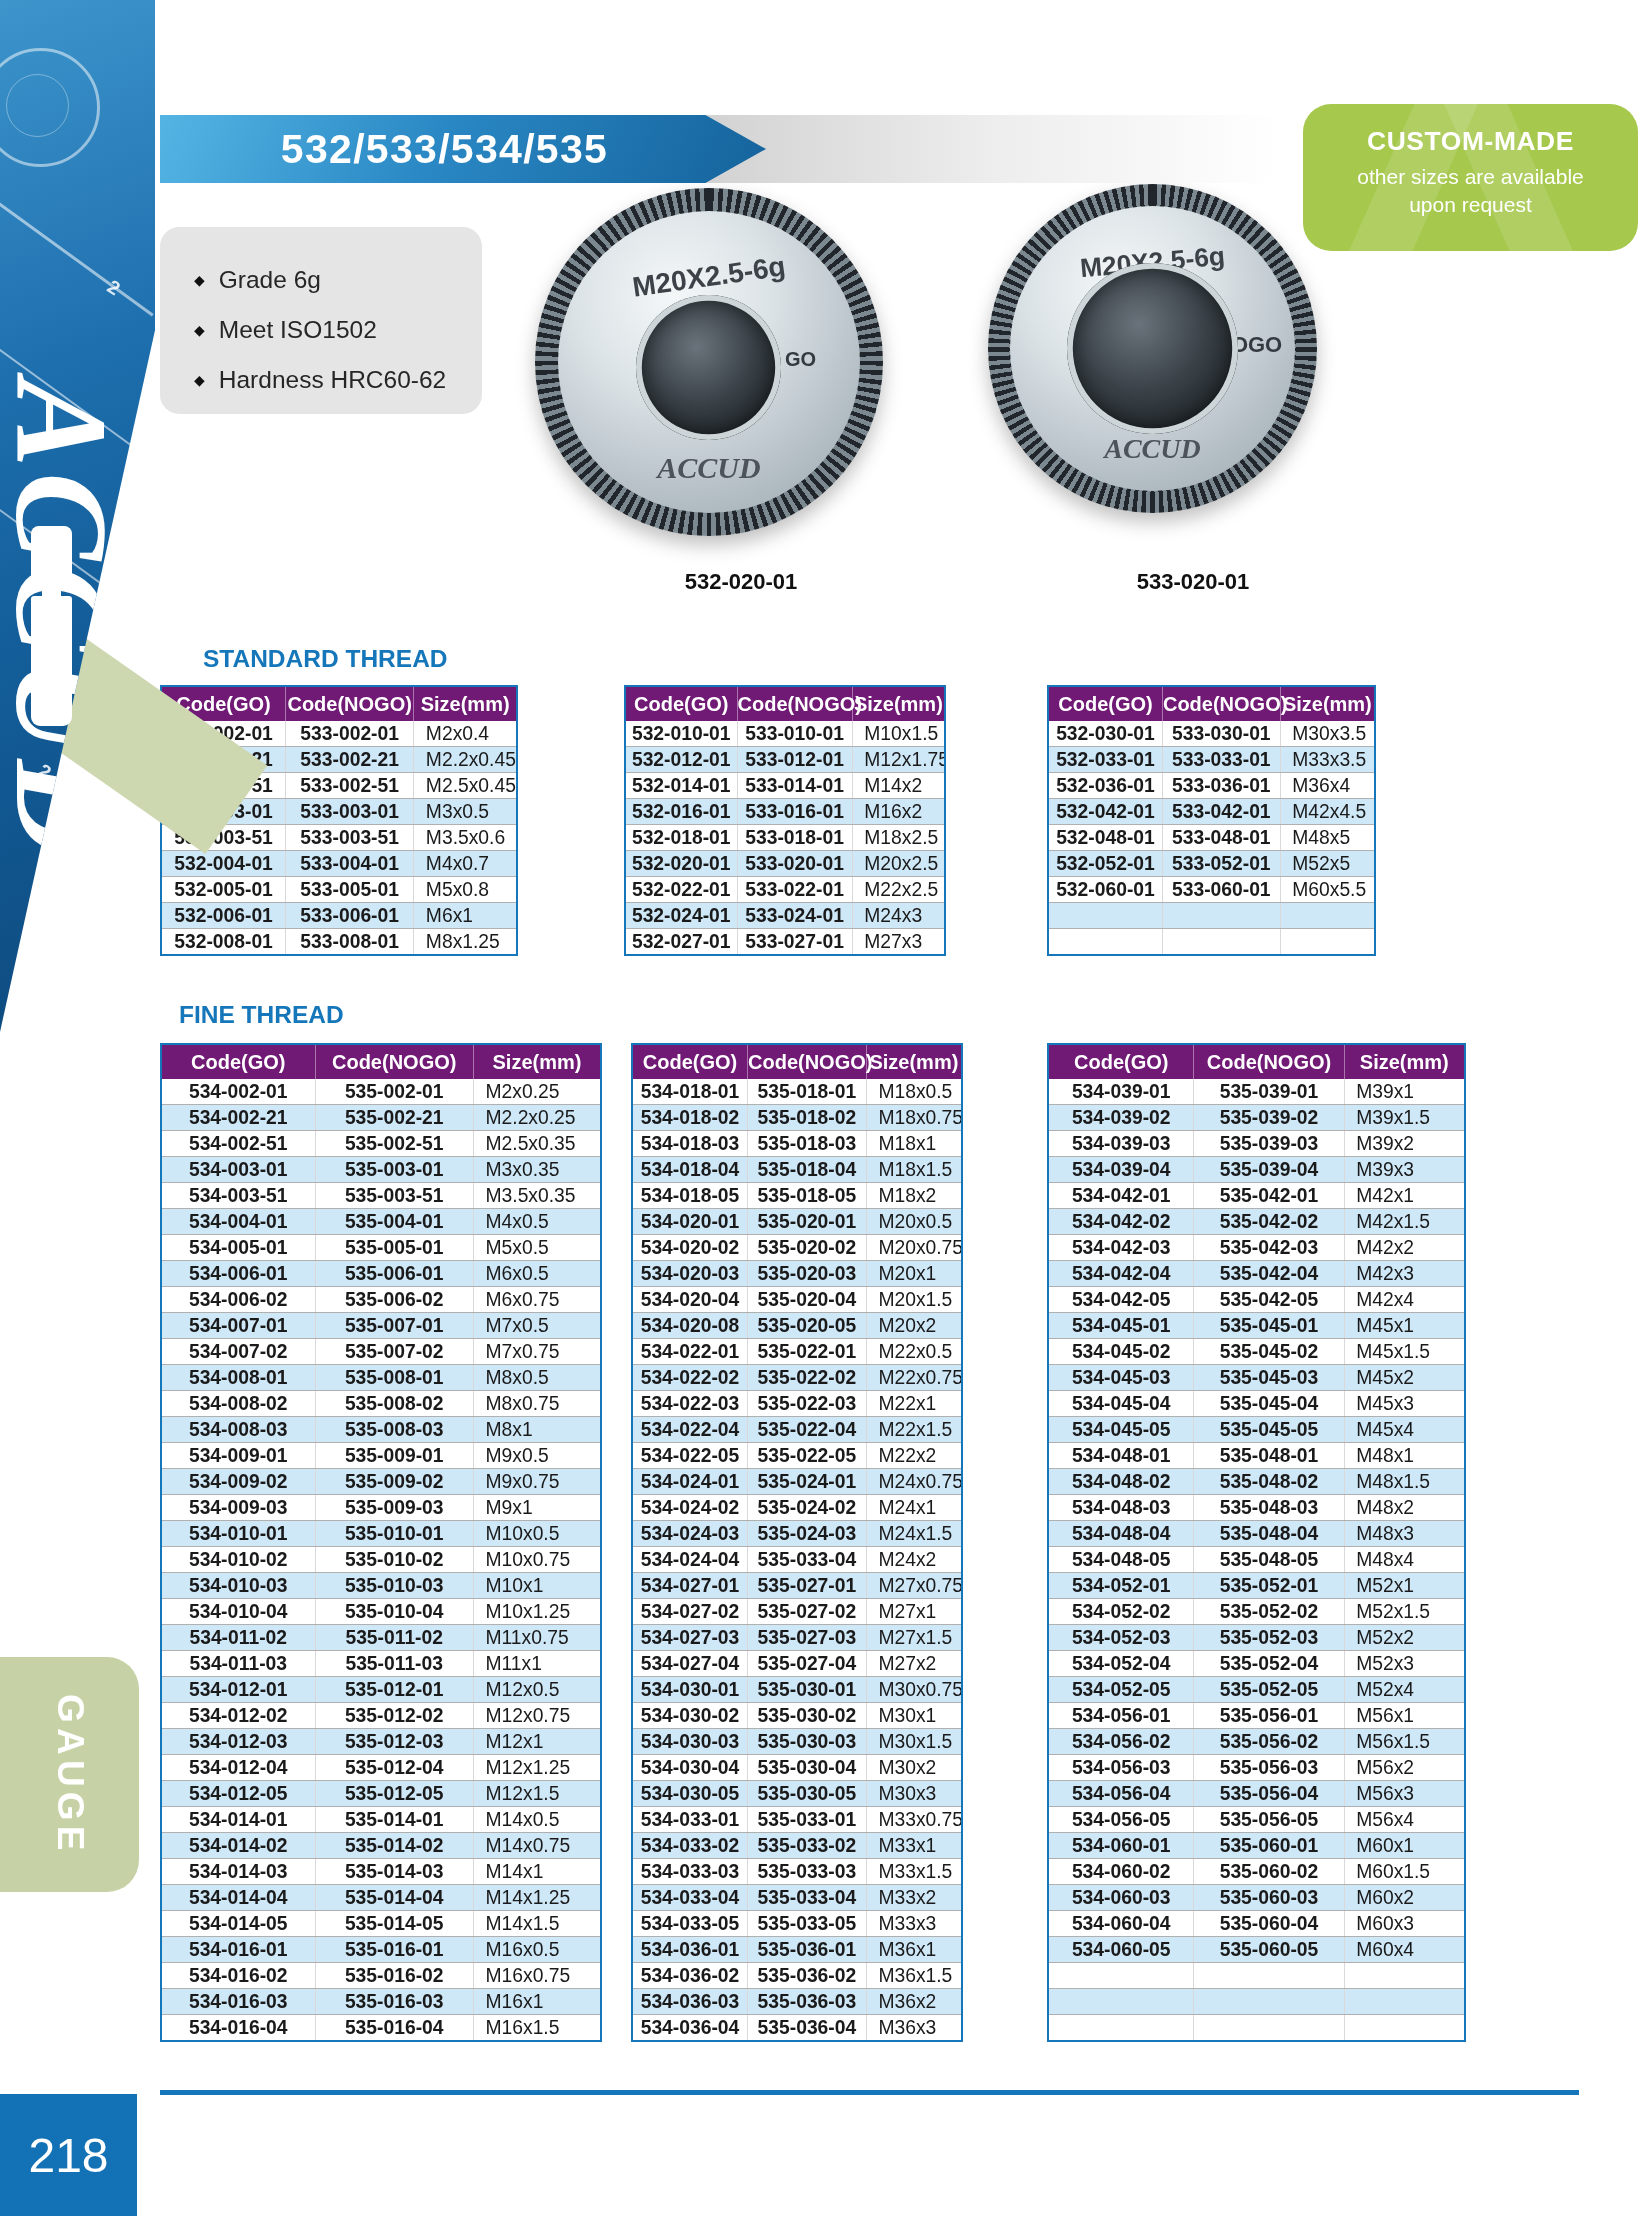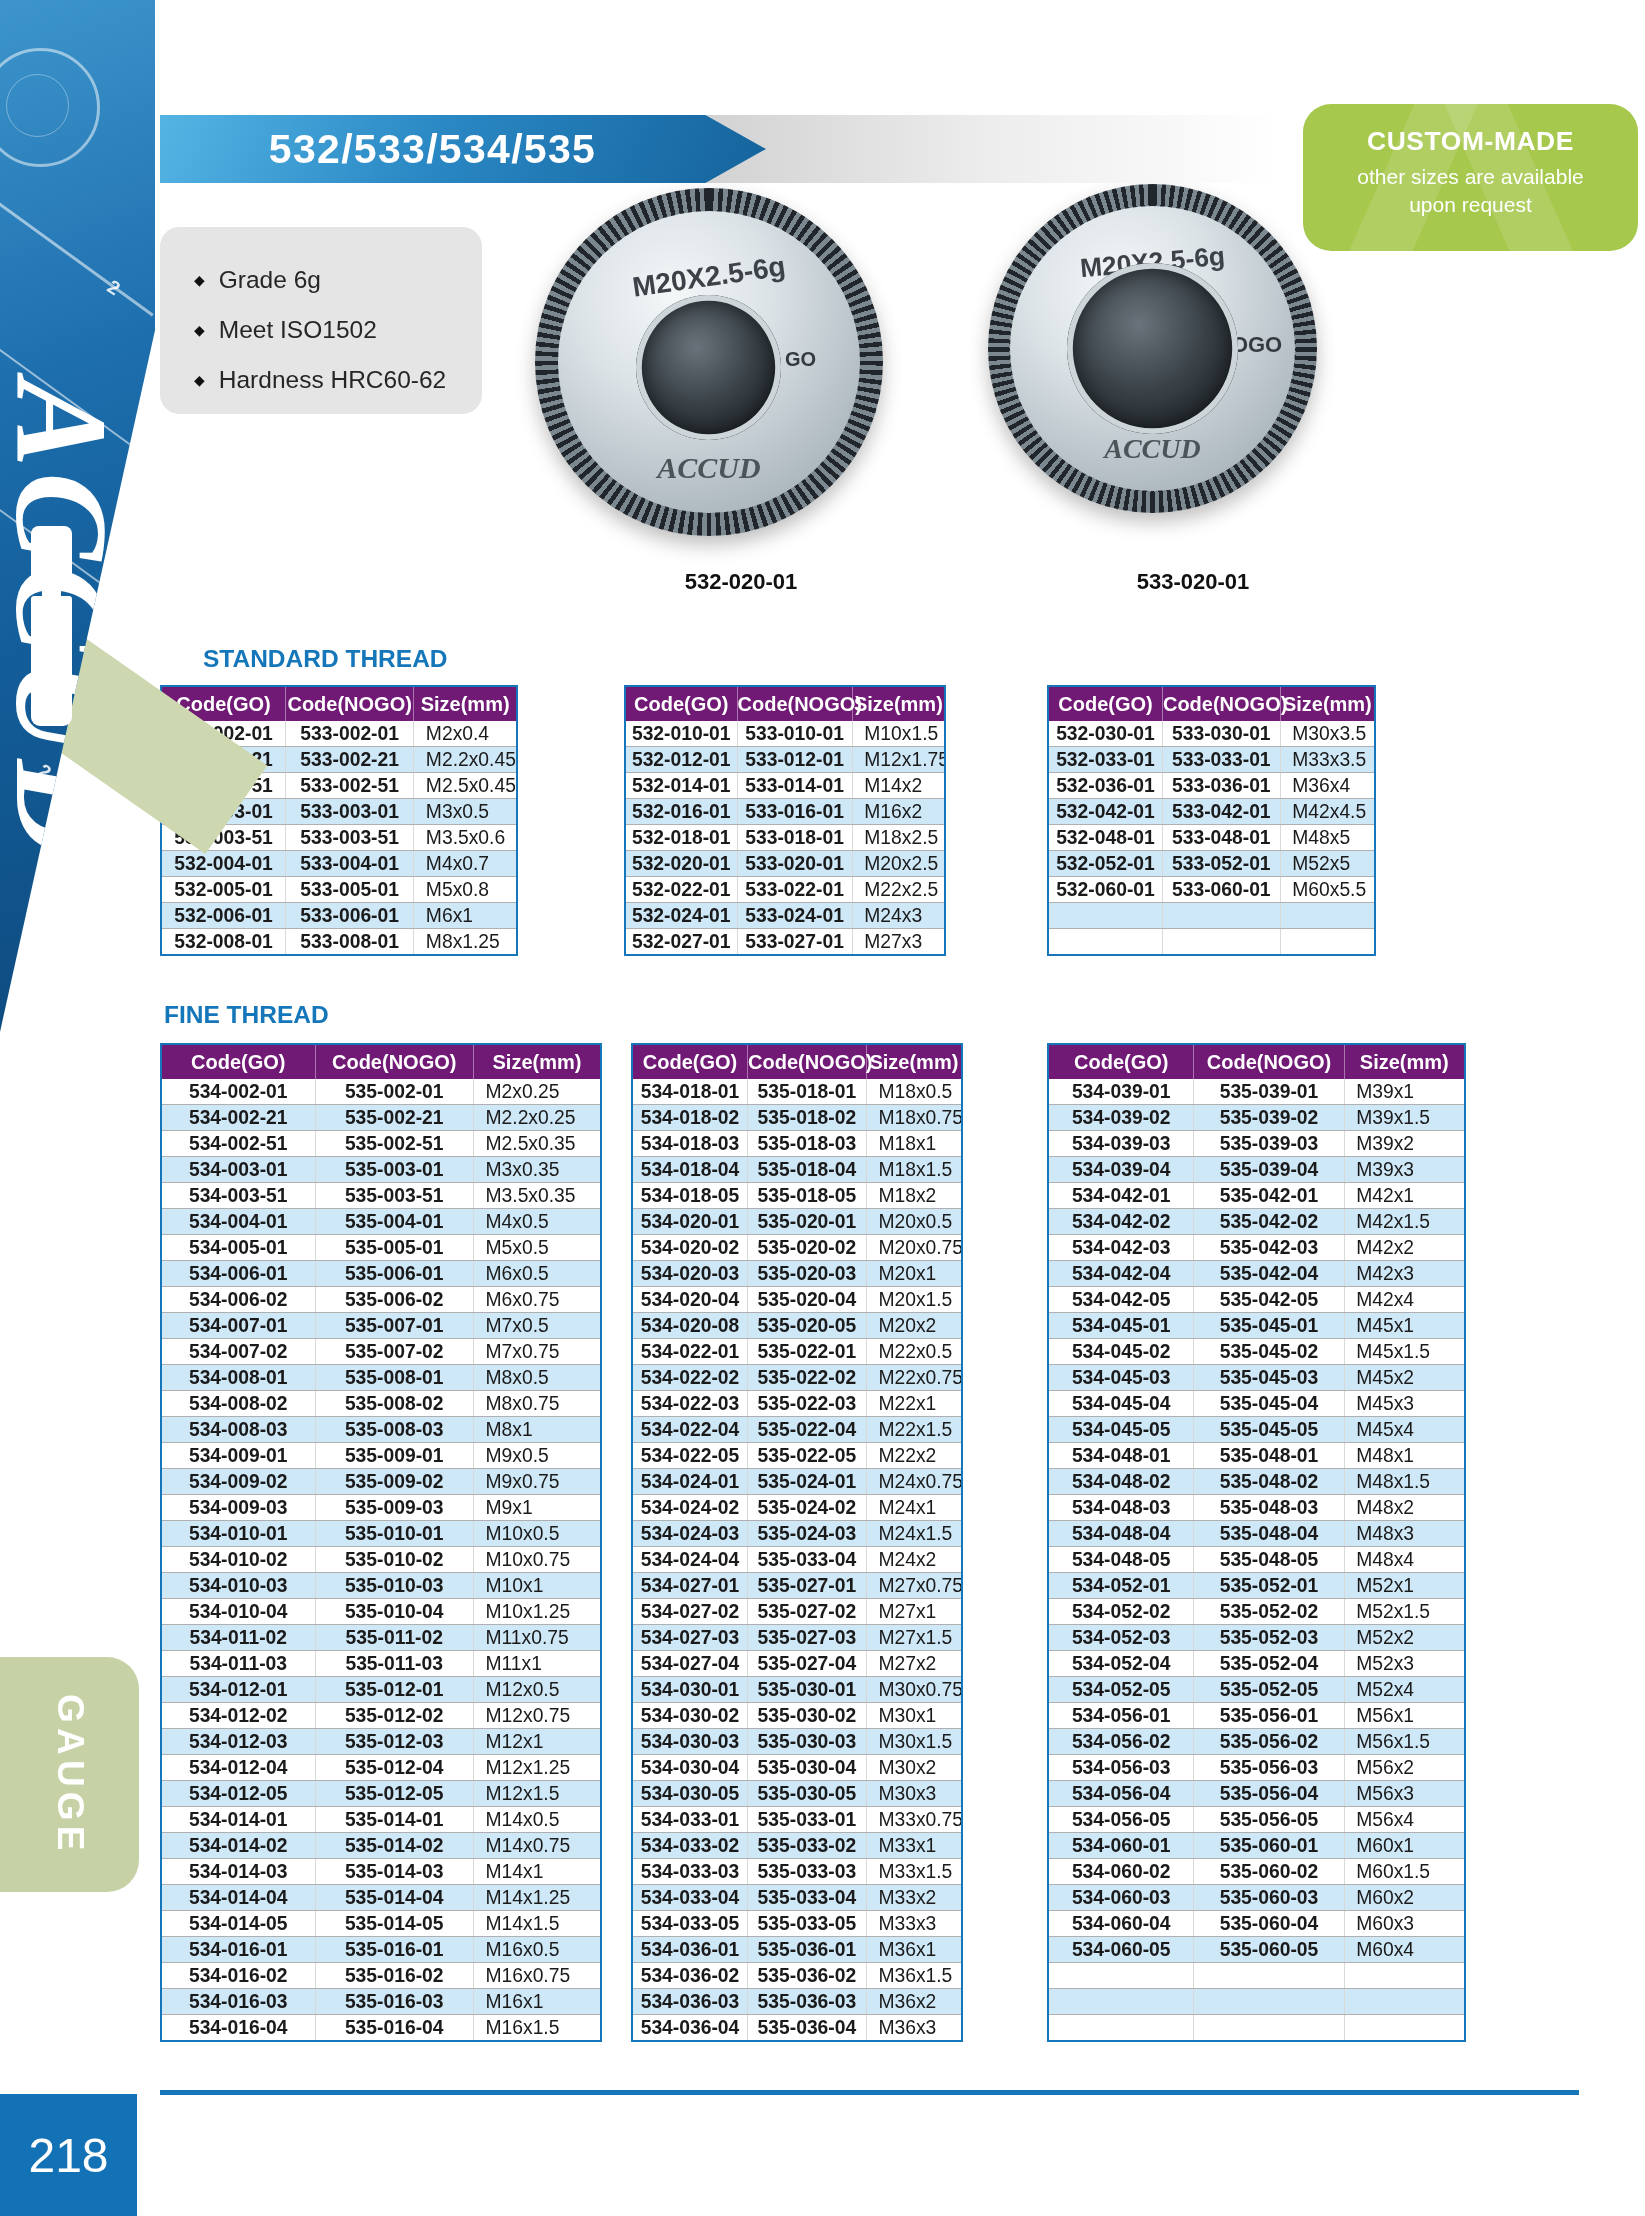--- a/index.html
+++ b/index.html
@@ -50,21 +50,21 @@
     background:linear-gradient(90deg,#d2d2d2 0%,#ededed 45%,#ffffff 90%);z-index:4;
   }
   .banner-blue{
     position:absolute;left:160px;top:115px;width:606px;height:68px;z-index:5;
     background:linear-gradient(115deg,#54b5e4 0%,#2a88c4 45%,#15639c 100%);
     clip-path:polygon(0 0,90% 0,100% 50%,90% 100%,0 100%);
   }
   .banner-codes{
     position:absolute;left:160px;top:115px;width:545px;height:68px;z-index:6;
     color:#fff;font-size:41px;font-weight:700;letter-spacing:1.3px;
-    text-align:center;line-height:68px;
+    text-align:center;line-height:68px;padding-left:12px;
   }
   .page-title{
     position:absolute;left:769px;top:115px;height:68px;z-index:6;
     color:#221e1f;font-size:36px;font-weight:800;letter-spacing:0.6px;line-height:68px;
   }
   .badge{
     position:absolute;left:1303px;top:104px;width:335px;height:147px;z-index:6;
     background:#a6c84d;border-radius:28px;overflow:hidden;color:#fff;text-align:center;
   }
   .badge .rib{position:absolute;width:58px;height:271px;background:rgba(255,255,255,.12);top:-52px;}
@@ -382,21 +382,21 @@
           <td class="size"></td>
         </tr>
         <tr>
           <td class="code"></td>
           <td class="code"></td>
           <td class="size"></td>
         </tr>
       </tbody>
     </table>
 
-  <div class="section-title" style="left:164px;top:1001px;">FINE THREAD</div>
+  <div class="section-title" style="left:179px;top:1001px;">FINE THREAD</div>
   <table class="gauge-table" style="left:160px;top:1043px;width:442px;">
       <colgroup>
         <col style="width: 35%;">
         <col style="width: 36%;">
         <col style="width: 29%;">
       </colgroup>
       <thead>
         <tr>
           <th>Code(GO)</th>
           <th>Code(NOGO)</th>

